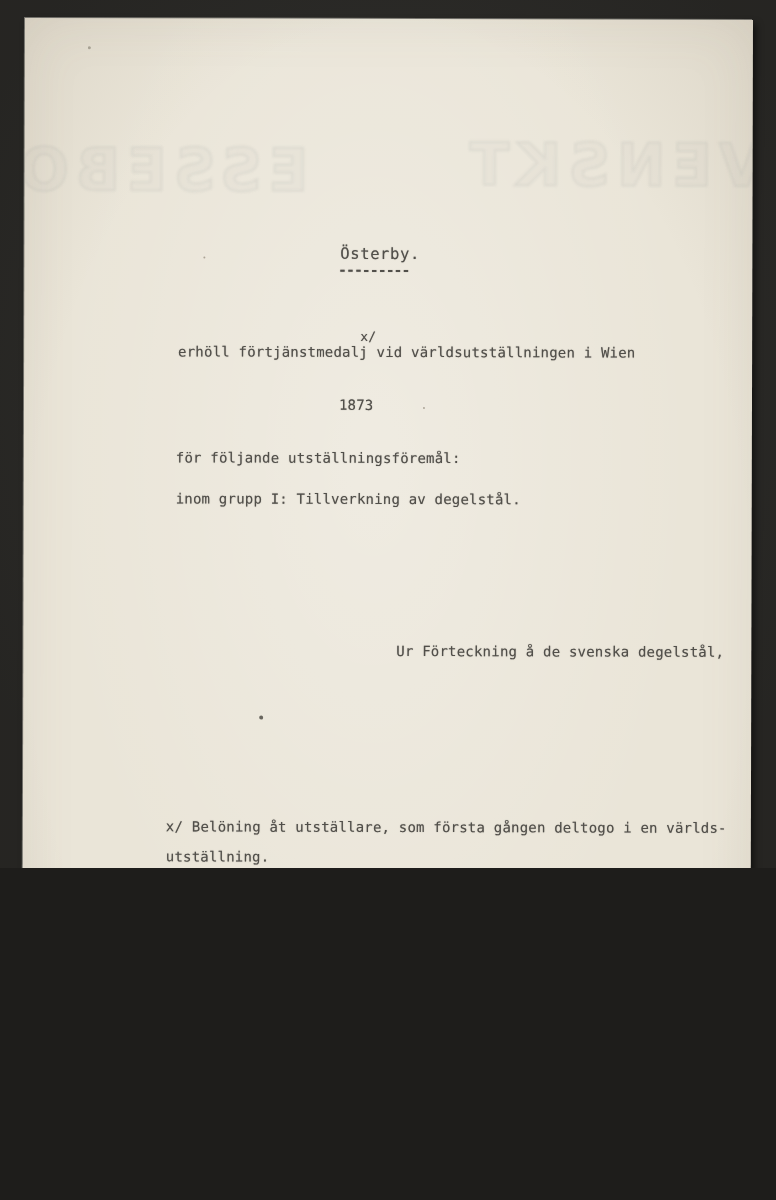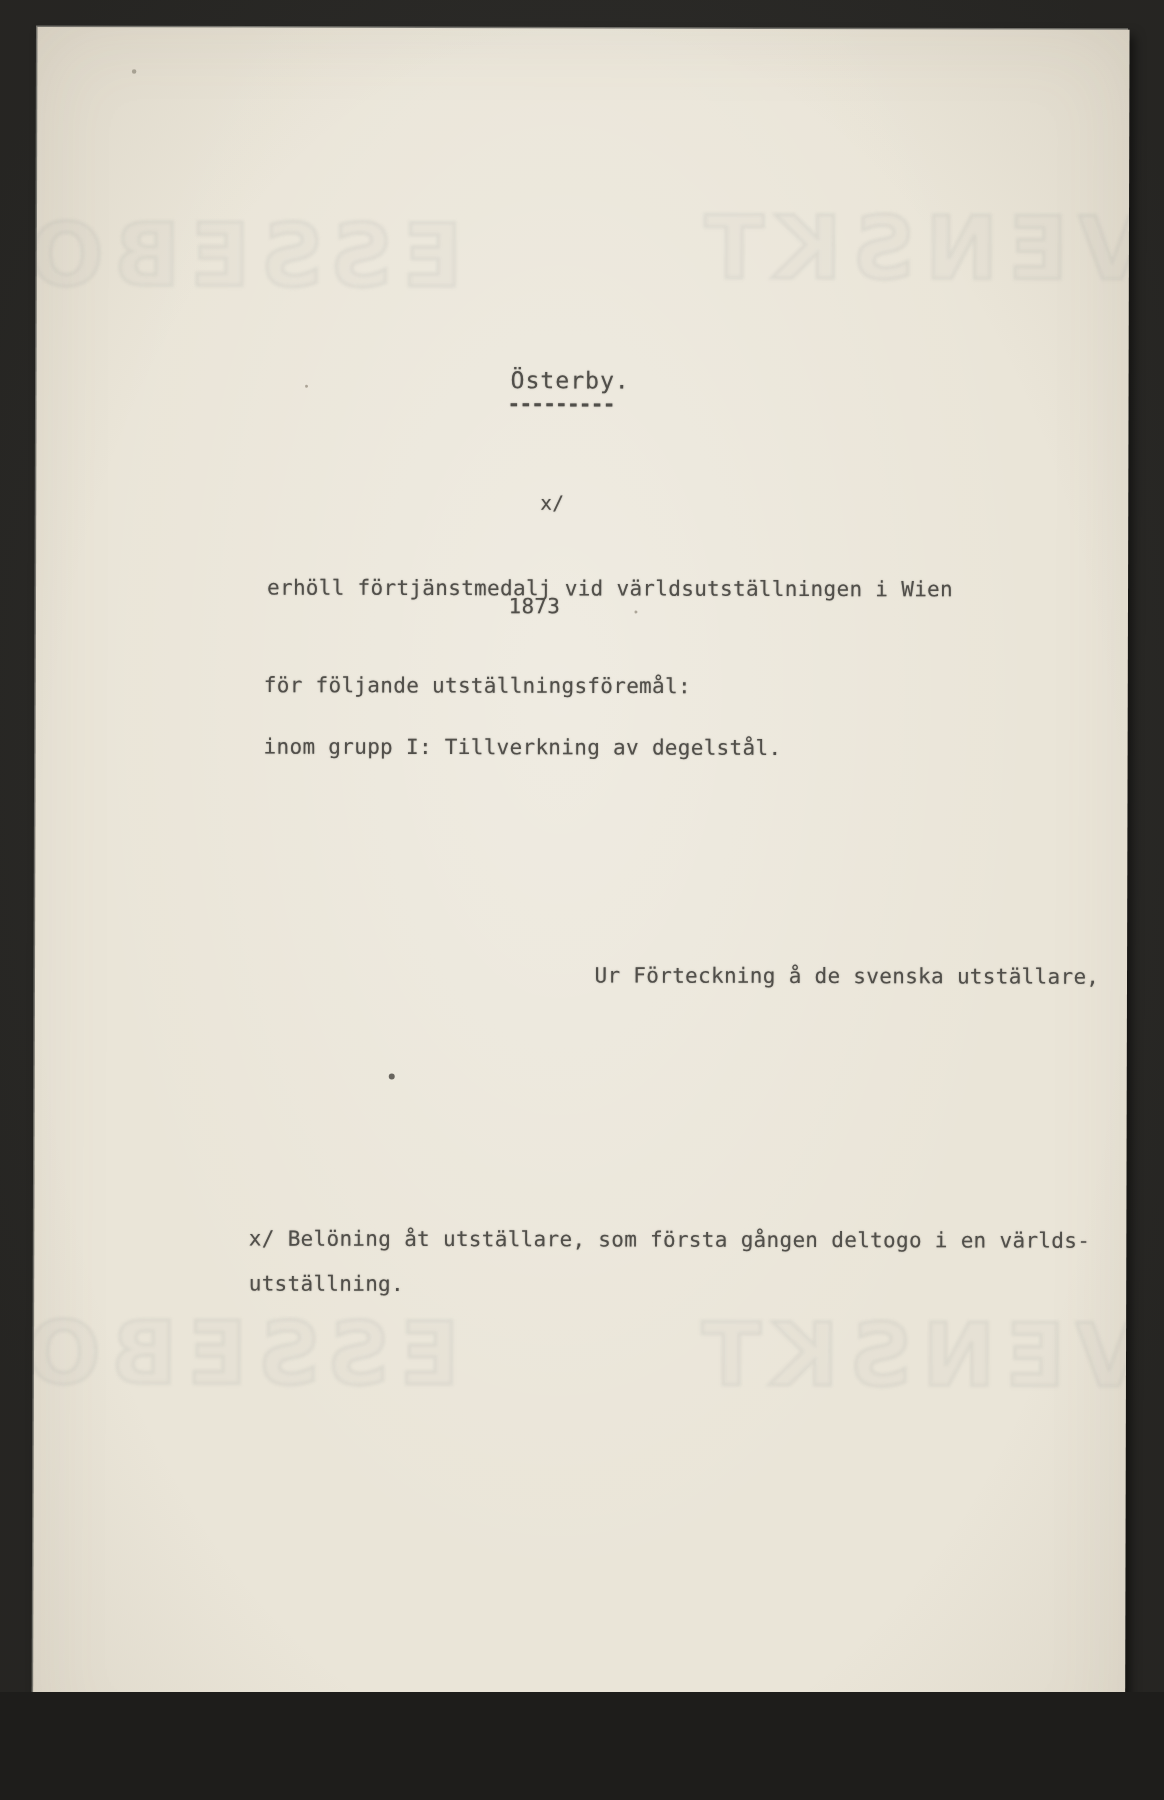--- a/index.html
+++ b/index.html
@@ -4,21 +4,21 @@
 <style>
   :root{
     --paper:#eae5d8;
     --bg:#2b2a27;
     --ink:#514f4a;
   }
   *{margin:0;padding:0;box-sizing:border-box;}
   html,body{background:#1e1d1b;}
   .stage{
     position:relative;
-    width:776px;height:1128px;
+    width:776px;height:868px;
     background:
       radial-gradient(ellipse at 50% 45%, rgba(255,255,255,0.03), rgba(0,0,0,0.12) 85%),
       var(--bg);
     overflow:hidden;
     font-family:"DejaVu Sans Mono","Liberation Mono",monospace;
   }
   .paper{
     position:absolute;
     left:25px;top:18px;
     width:728px;height:1161px;
@@ -83,28 +83,28 @@
 
     <div class="watermark" style="left:-12px;top:118px;">ESSEBO</div>
     <div class="watermark" style="left:438px;top:112px;">SVENSKT</div>
     <div class="watermark" style="left:-12px;top:850px;">ESSEBO</div>
     <div class="watermark" style="left:438px;top:850px;">SVENSKT</div>
 
     <div class="typeline doc-title" style="left:316px;top:226px;">Österby.</div>
     <div class="typeline underline" style="left:314px;top:243px;">---------</div>
 
     <div class="typeline footnote-marker" style="left:336px;top:310px;">x/</div>
-    <div class="typeline" style="left:154px;top:325px;margin-top:41px;">erhöll förtjänstmedalj vid världsutställningen i Wien</div>
+    <div class="typeline" style="left:154px;top:325px;">erhöll förtjänstmedalj vid världsutställningen i Wien</div>
 
     <div class="typeline" style="left:315px;top:378px;">1873</div>
 
     <div class="typeline" style="left:152px;top:431px;">för följande utställningsföremål:</div>
     <div class="typeline" style="left:152px;top:472px;">inom grupp I: Tillverkning av degelstål.</div>
 
-    <div class="typeline" style="left:373px;top:624px;">Ur Förteckning å de svenska utställare,</div>
+    <div class="typeline" style="left:373px;top:624px;">Ur Förteckning å de svenska degelstål,</div>
 
     <div class="typeline" style="left:143px;top:800px;">x/ Belöning åt utställare, som första gången deltogo i en världs-</div>
     <div class="typeline" style="left:143px;top:830px;text-align:center;">utställning.</div>
 
     <div class="speck speck-dark" style="left:236px;top:697px;"></div>
     <div class="speck speck-faint" style="left:63px;top:28px;"></div>
     <div class="speck speck-tiny" style="left:179px;top:238px;"></div>
     <div class="speck speck-tiny" style="left:399px;top:388px;"></div>
   </div>
 </div>

